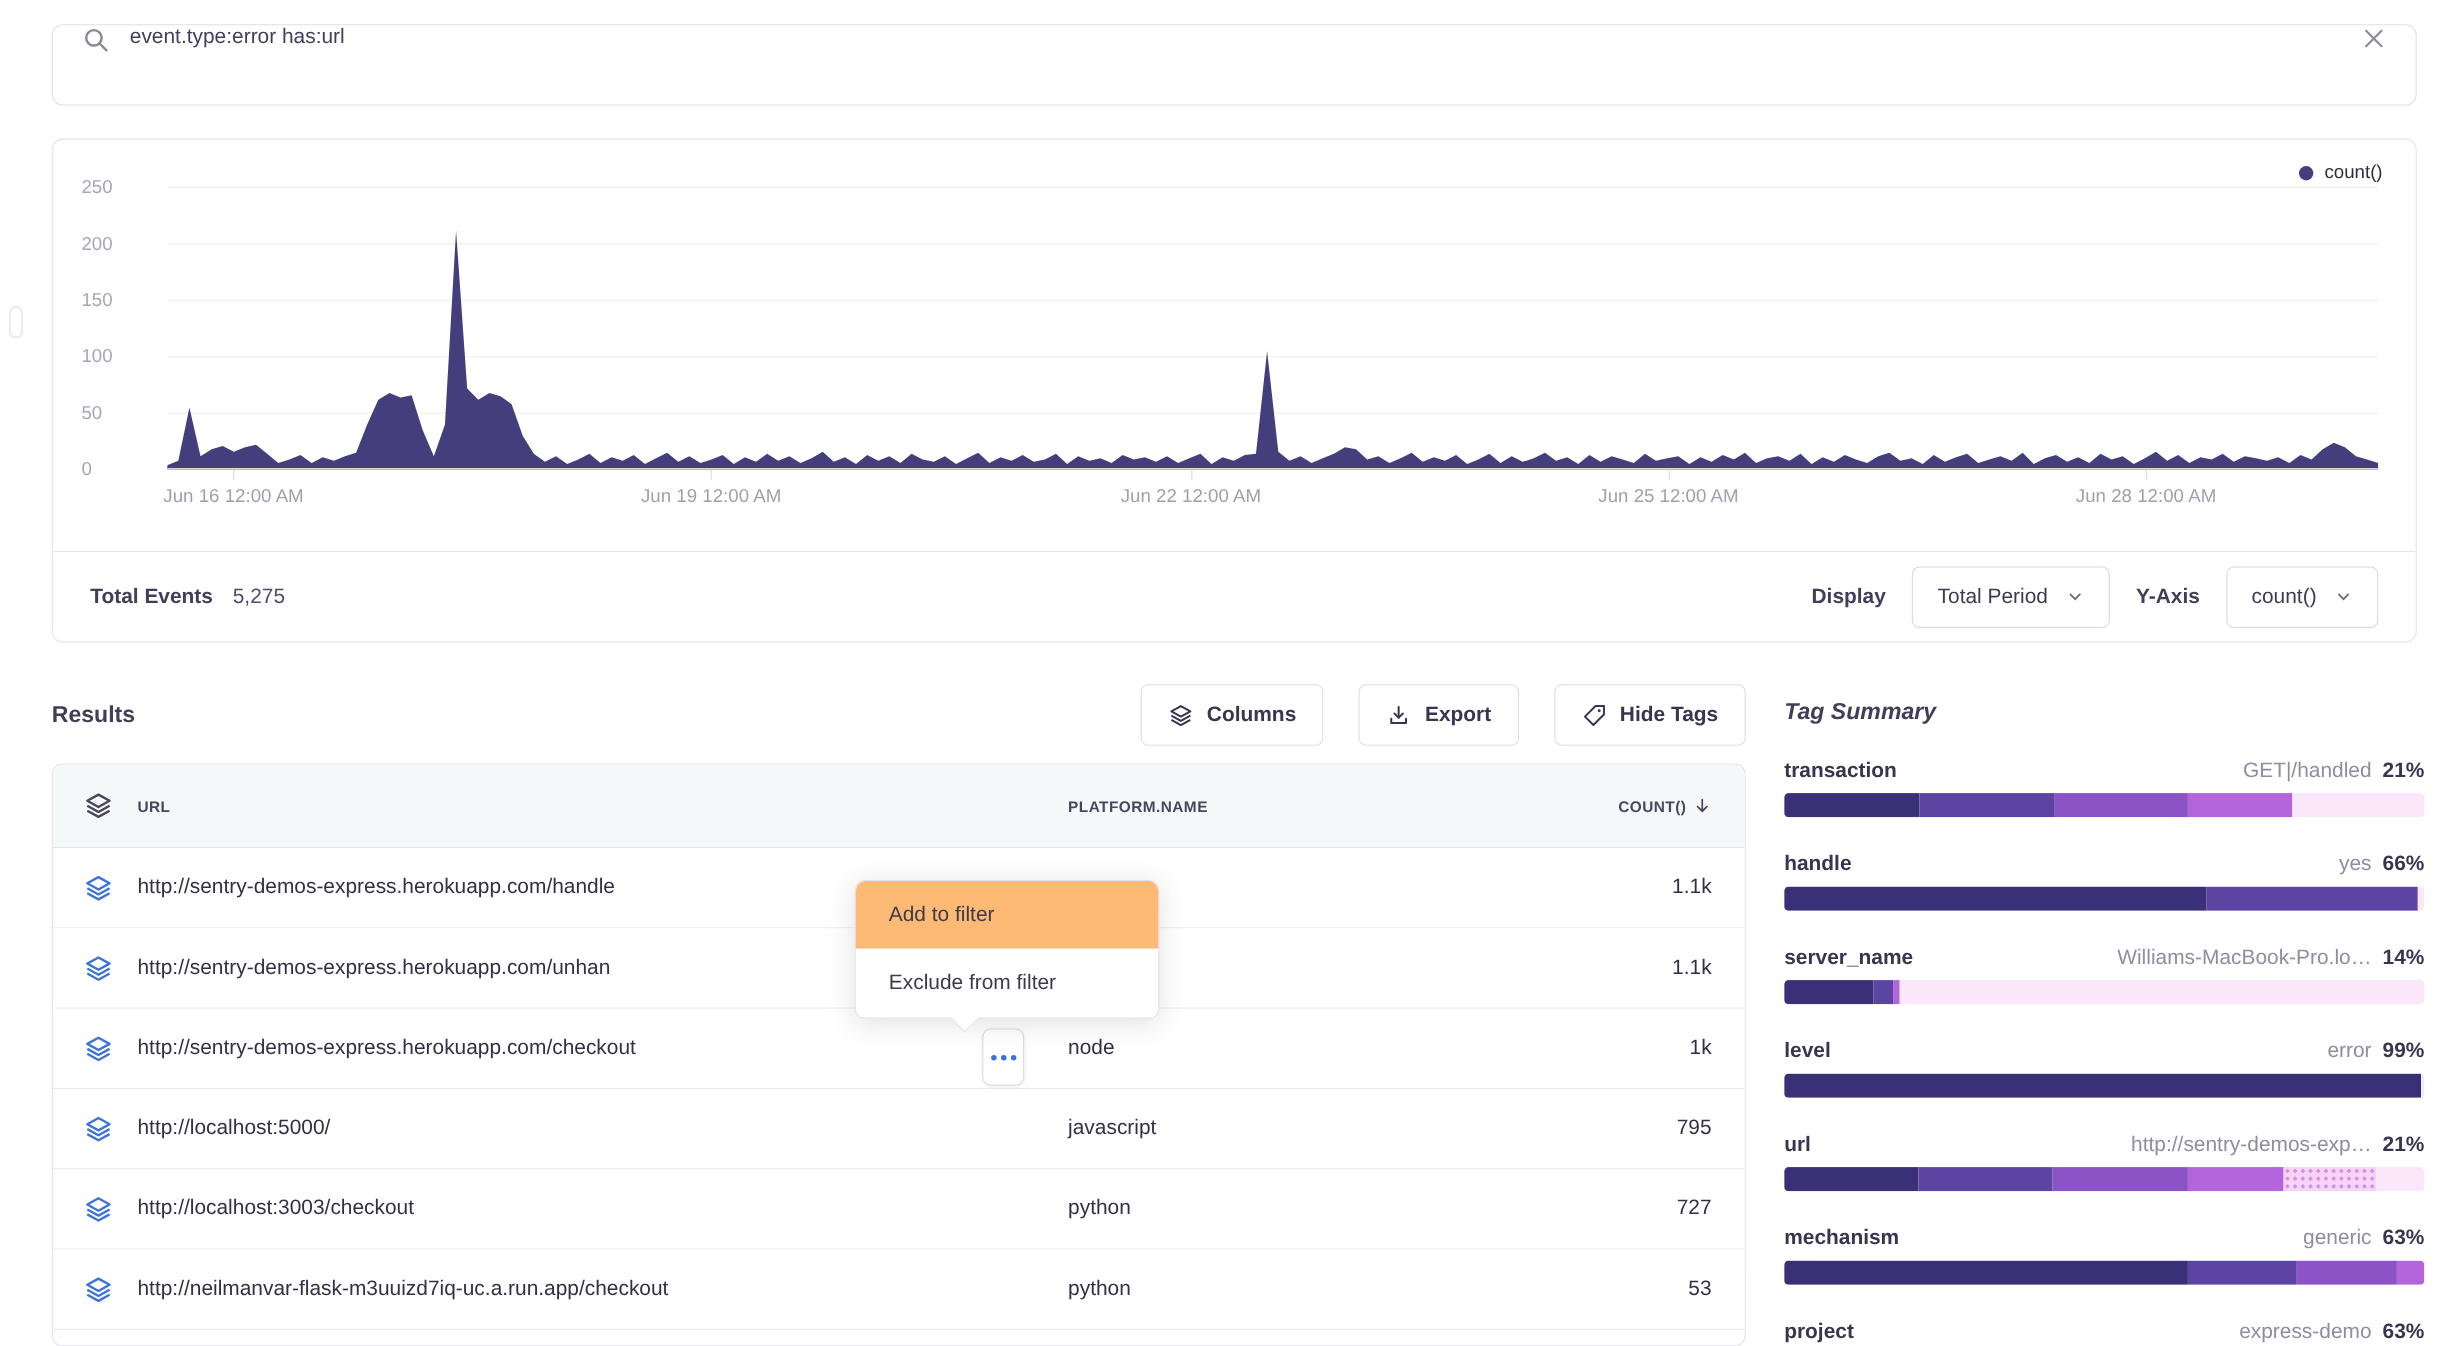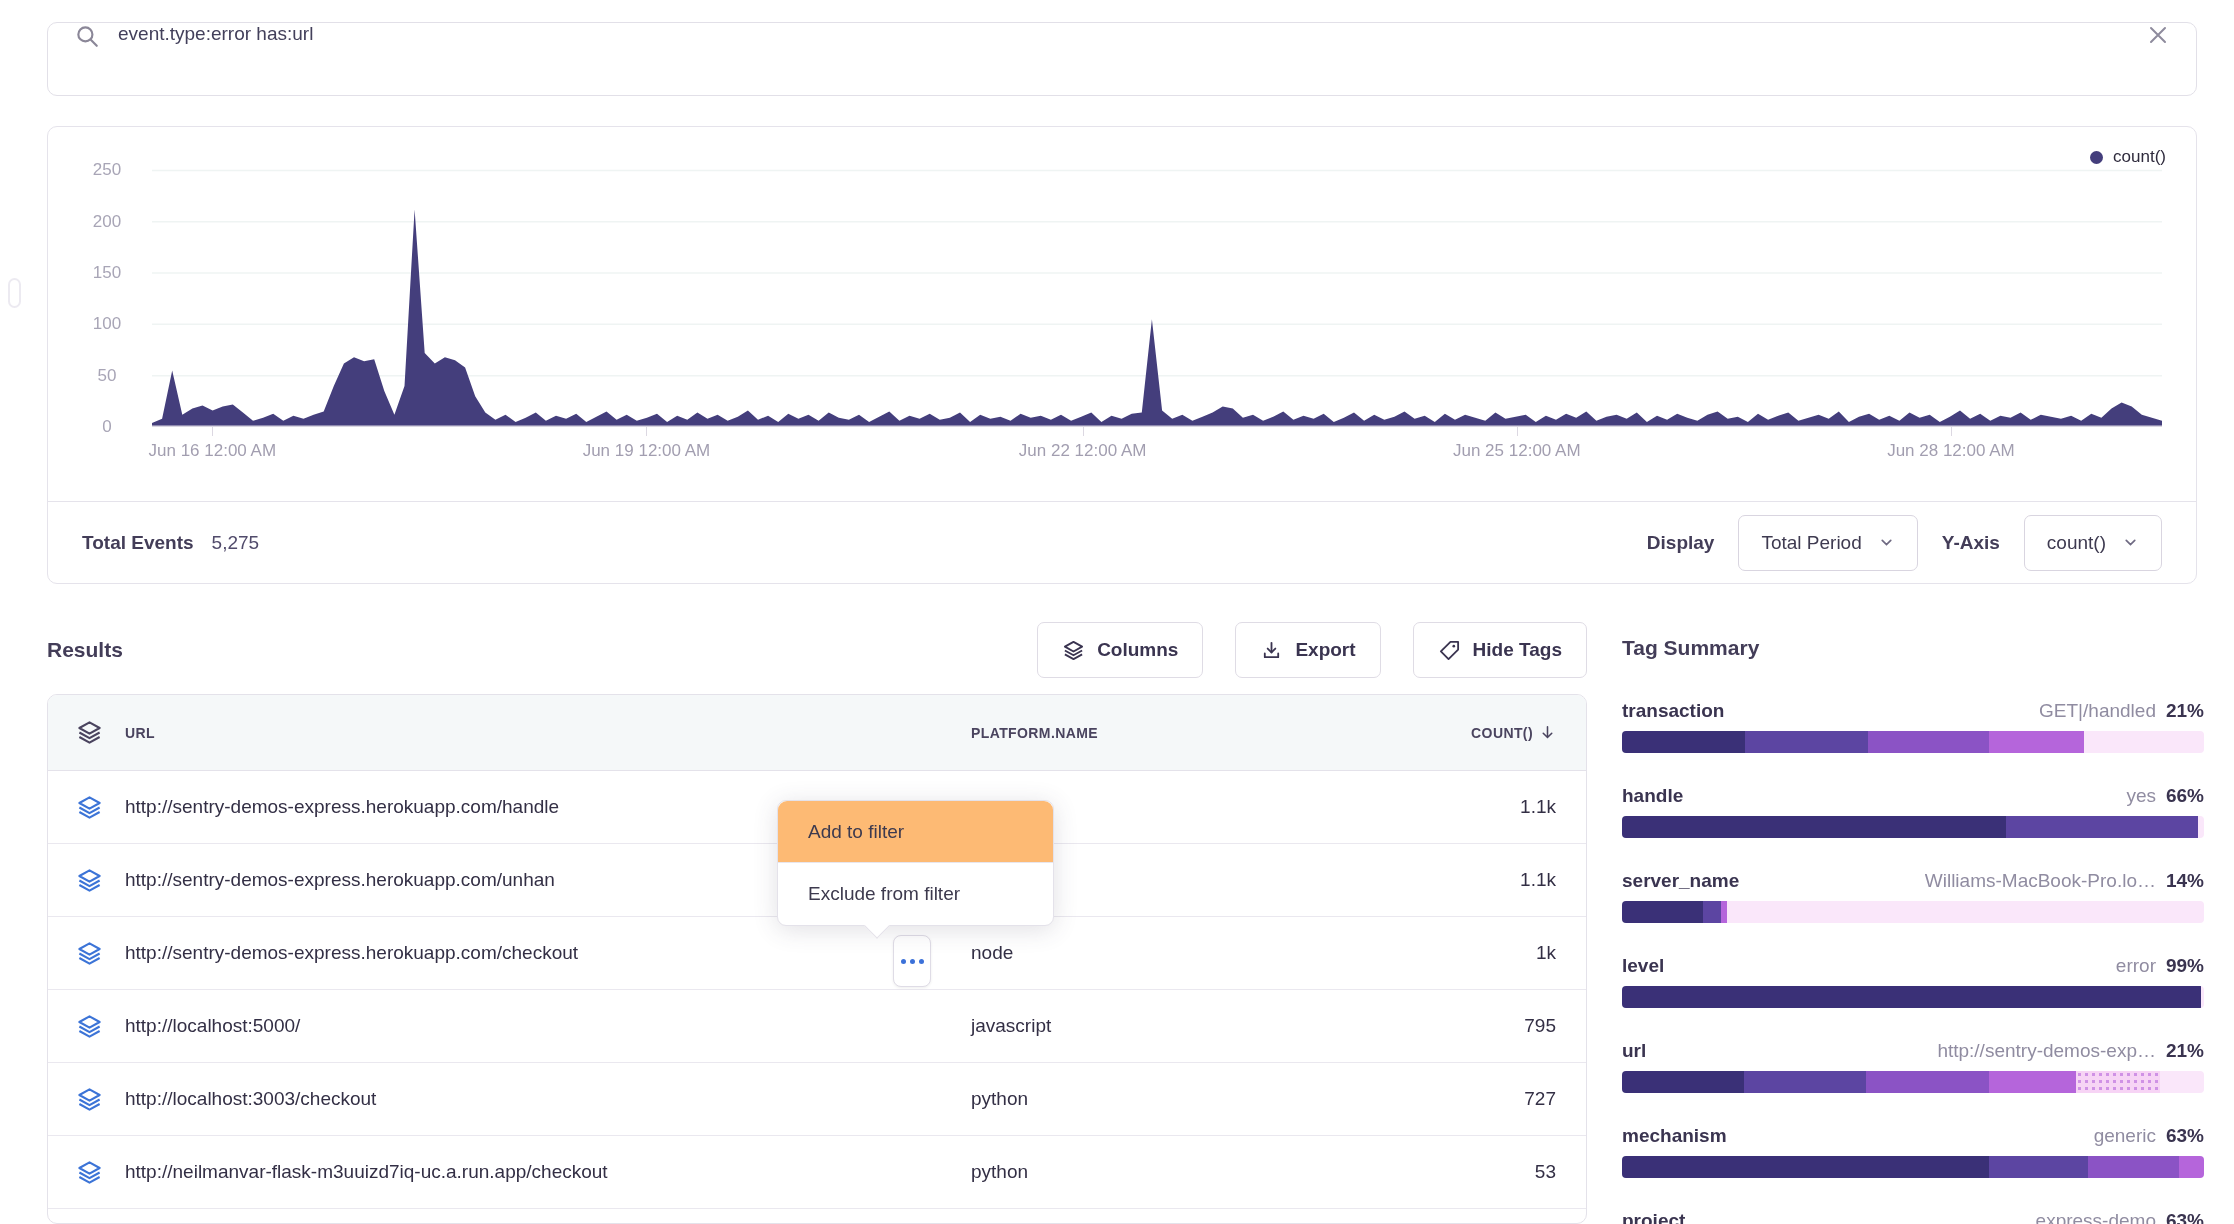--- a/index.html
+++ b/index.html
@@ -23,21 +23,21 @@
   
   .chart-panel {
     position:absolute; left:47px; top:126px; width:2150px; height:458px;
     border:1px solid #E5E3EB; border-radius:10px; background:#fff;
   }
   .legend { position:absolute; right:30px; top:20px; display:flex; align-items:center; gap:10px;
     font-size:17px; color:#2F2B3D; }
   .legend-dot { width:13px; height:13px; border-radius:50%; }
   .plot { position:absolute; left:104px; top:28px; width:2010px; height:272px; }
   .plot svg { display:block; width:100%; height:100%; }
-  .ylabel { position:absolute; left:26px; width:66px; text-align:center; font-size:17px;
+  .ylabel { position:absolute; left:26px; width:66px; text-align:left; font-size:17px;
     color:#A8A5B6; line-height:22px; }
   .xlabel { position:absolute; top:314px; transform:translateX(-50%); font-size:17px;
     color:#A29EB0; white-space:nowrap; }
   .xtick { position:absolute; top:300px; width:1px; height:9px; background:#DCD8E2; }
   .chart-footer { position:absolute; left:0; right:0; top:374px; bottom:0;
     border-top:1px solid #E5E3EB; display:flex; align-items:center; padding:12px 34px;
     border-radius:0 0 10px 10px; }
   .total-label { font-weight:bold; font-size:19px; color:#433D58; }
   .total-value { font-size:19px; color:#514B6B; margin-left:18px; }
   .footer-right { margin-left:auto; display:flex; align-items:center; gap:24px; }
@@ -81,21 +81,21 @@
   .popup-item.active { background:#fdba74; border-bottom:1px solid #E8E6ED; border-radius:9px 9px 0 0; }
   .popup-caret { position:absolute; left:90px; bottom:-10px; width:18px; height:18px; background:#fff;
     border-right:1px solid #E4E2EA; border-bottom:1px solid #E4E2EA; transform:rotate(45deg); }
   .ellipsis-btn { position:absolute; left:893px; top:935px; width:38px; height:52px; background:#fff;
     border:1px solid #DFDCE6; border-radius:8px; display:flex; align-items:center; justify-content:center;
     gap:4px; box-shadow:0 1px 3px rgba(0,0,0,.07); z-index:5; cursor:pointer; }
   .ellipsis-btn .dot { width:5px; height:5px; border-radius:50%; background:#3B71D9; }
 
   
   .tag-panel { position:absolute; left:1622px; top:636px; width:582px; }
-  .tag-title { font-size:21px; font-weight:bold; color:#433D58; margin-bottom:40px; }
+  .tag-title { font-size:21px; font-weight:bold; color:#433D58; margin-bottom:30px;font-style:italic; }
   .tag-block { margin-bottom:32px; }
   .tag-head { display:flex; align-items:baseline; font-size:19px; margin-bottom:9px; }
   .tag-name { font-weight:bold; color:#3A3450; flex:0 0 auto; }
   .tag-value { margin-left:auto; color:#908CA1; white-space:nowrap; overflow:hidden; max-width:360px; }
   .tag-pct { font-weight:bold; color:#3A3450; margin-left:10px; flex:0 0 auto; }
   .tag-bar { height:22px; border-radius:4px; overflow:hidden; display:flex; }
   .tag-seg { height:100%; flex:0 0 auto; }
   .tag-seg.pattern {
     background-color:#F7D4F5;
     background-image:radial-gradient(circle, rgba(181,101,219,.6) 1.6px, transparent 1.6px);

